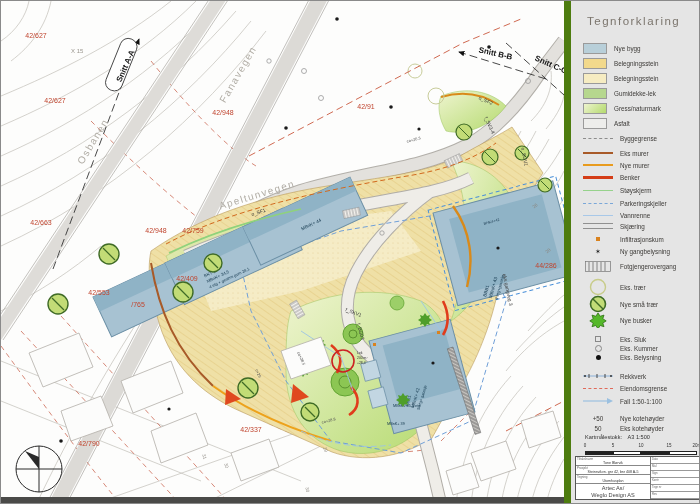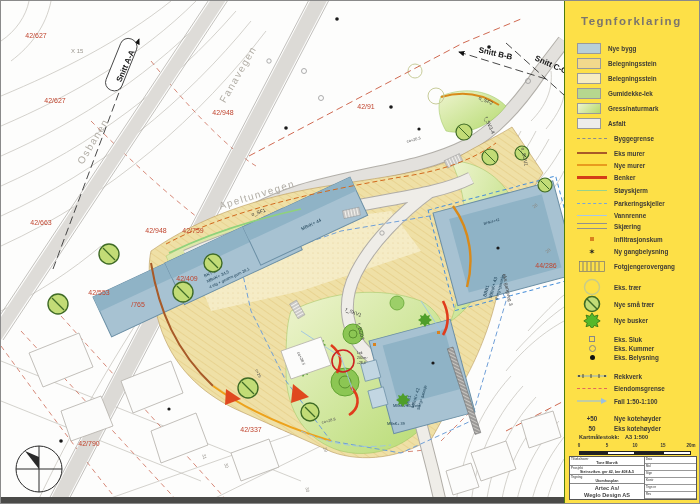--- a/index.html
+++ b/index.html
@@ -1,21 +1,21 @@
 <!DOCTYPE html>
 <html><head>
 <meta charset="utf-8">
 <style>
   html,body{margin:0;padding:0;background:#e8e8e8;}
   .canvas{position:relative;width:700px;height:504px;background:#ffffff;
           font-family:"Liberation Sans",sans-serif;overflow:hidden;
           border:1px solid #8a8a8a;box-sizing:border-box;}
   .mapwrap{position:absolute;left:0;top:0;width:563px;height:504px;}
   .panel{position:absolute;left:563px;top:0;width:137px;height:504px;
-         background:#fde047;border-left:1px solid #4d7c0f;box-sizing:border-box;font-weight:bold;}
+         background:#e5e5e5;border-left:7px solid #4d7c0f;box-sizing:border-box;}
   .lg-title{position:absolute;left:16px;top:14px;font-size:11.5px;letter-spacing:1.5px;
             color:#7b756d;}
   .lg-row{position:absolute;left:12px;display:flex;align-items:center;gap:7px;height:12px;}
   .lg-label{font-size:6.3px;color:#3c3a37;white-space:nowrap;}
   .sw{width:24px;height:11px;border:0.5px solid #9a9a9a;box-sizing:border-box;flex:none;}
   .lsym{width:30px;flex:none;display:flex;align-items:center;justify-content:center;height:12px;}
   .scalebar{position:absolute;left:14px;top:443px;width:112px;height:12px;}
   .sb-seg{position:absolute;top:7px;height:4px;width:28px;border:0.6px solid #222;box-sizing:border-box;}
   .sb-tick{position:absolute;top:-1px;font-size:4.5px;color:#333;transform:translateX(-50%);}
   .kart{position:absolute;left:14px;top:433px;font-size:5.6px;color:#333;}

